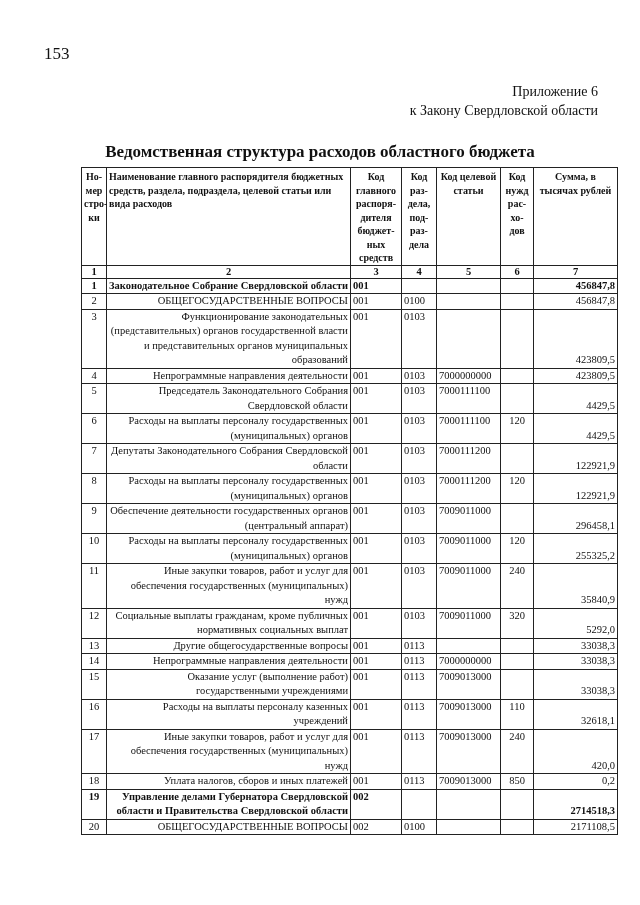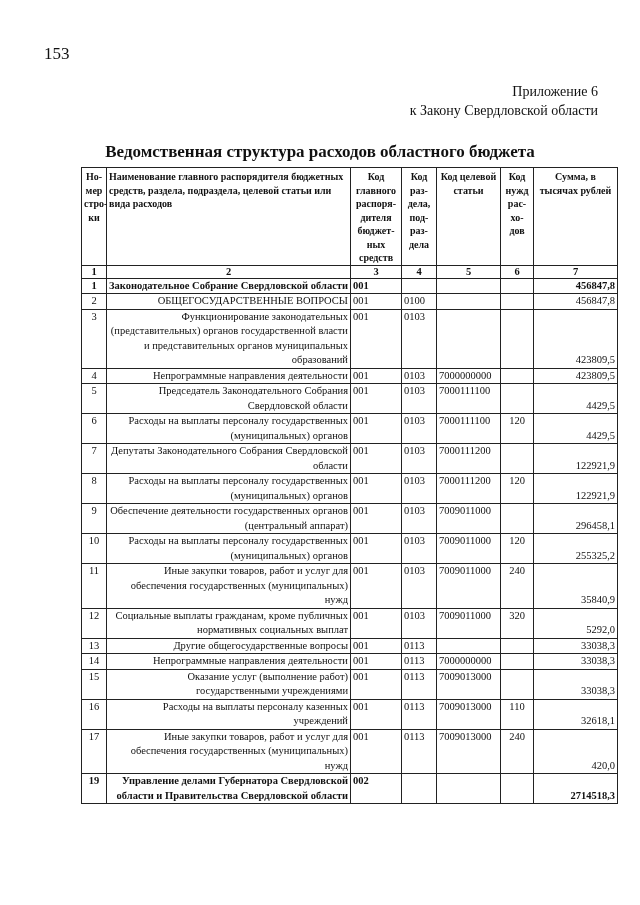--- a/index.html
+++ b/index.html
@@ -202,23 +202,41 @@
       </tr>
       <tr>
         <td class="c1">17</td>
         <td class="c2">Иные закупки товаров, работ и услуг для обеспечения государственных (муниципальных) нужд</td>
         <td class="c3">001</td>
         <td class="c4">0113</td>
         <td class="c5">7009013000</td>
         <td class="c6">240</td>
         <td class="c7">420,0</td>
       </tr>
+      <tr>
+        <td class="c1">18</td>
+        <td class="c2">Уплата налогов, сборов и иных платежей</td>
+        <td class="c3">001</td>
+        <td class="c4">0113</td>
+        <td class="c5">7009013000</td>
+        <td class="c6">850</td>
+        <td class="c7">0,2</td>
+      </tr>
       <tr class="bold">
         <td class="c1">19</td>
         <td class="c2">Управление делами Губернатора Свердловской области и Правительства Свердловской области</td>
         <td class="c3">002</td>
         <td class="c4"></td>
         <td class="c5"></td>
         <td class="c6"></td>
         <td class="c7">2714518,3</td>
       </tr>
+      <tr>
+        <td class="c1">20</td>
+        <td class="c2">ОБЩЕГОСУДАРСТВЕННЫЕ ВОПРОСЫ</td>
+        <td class="c3">002</td>
+        <td class="c4">0100</td>
+        <td class="c5"></td>
+        <td class="c6"></td>
+        <td class="c7">2171108,5</td>
+      </tr>
     </tbody>
 </table>
 
 </body></html>

